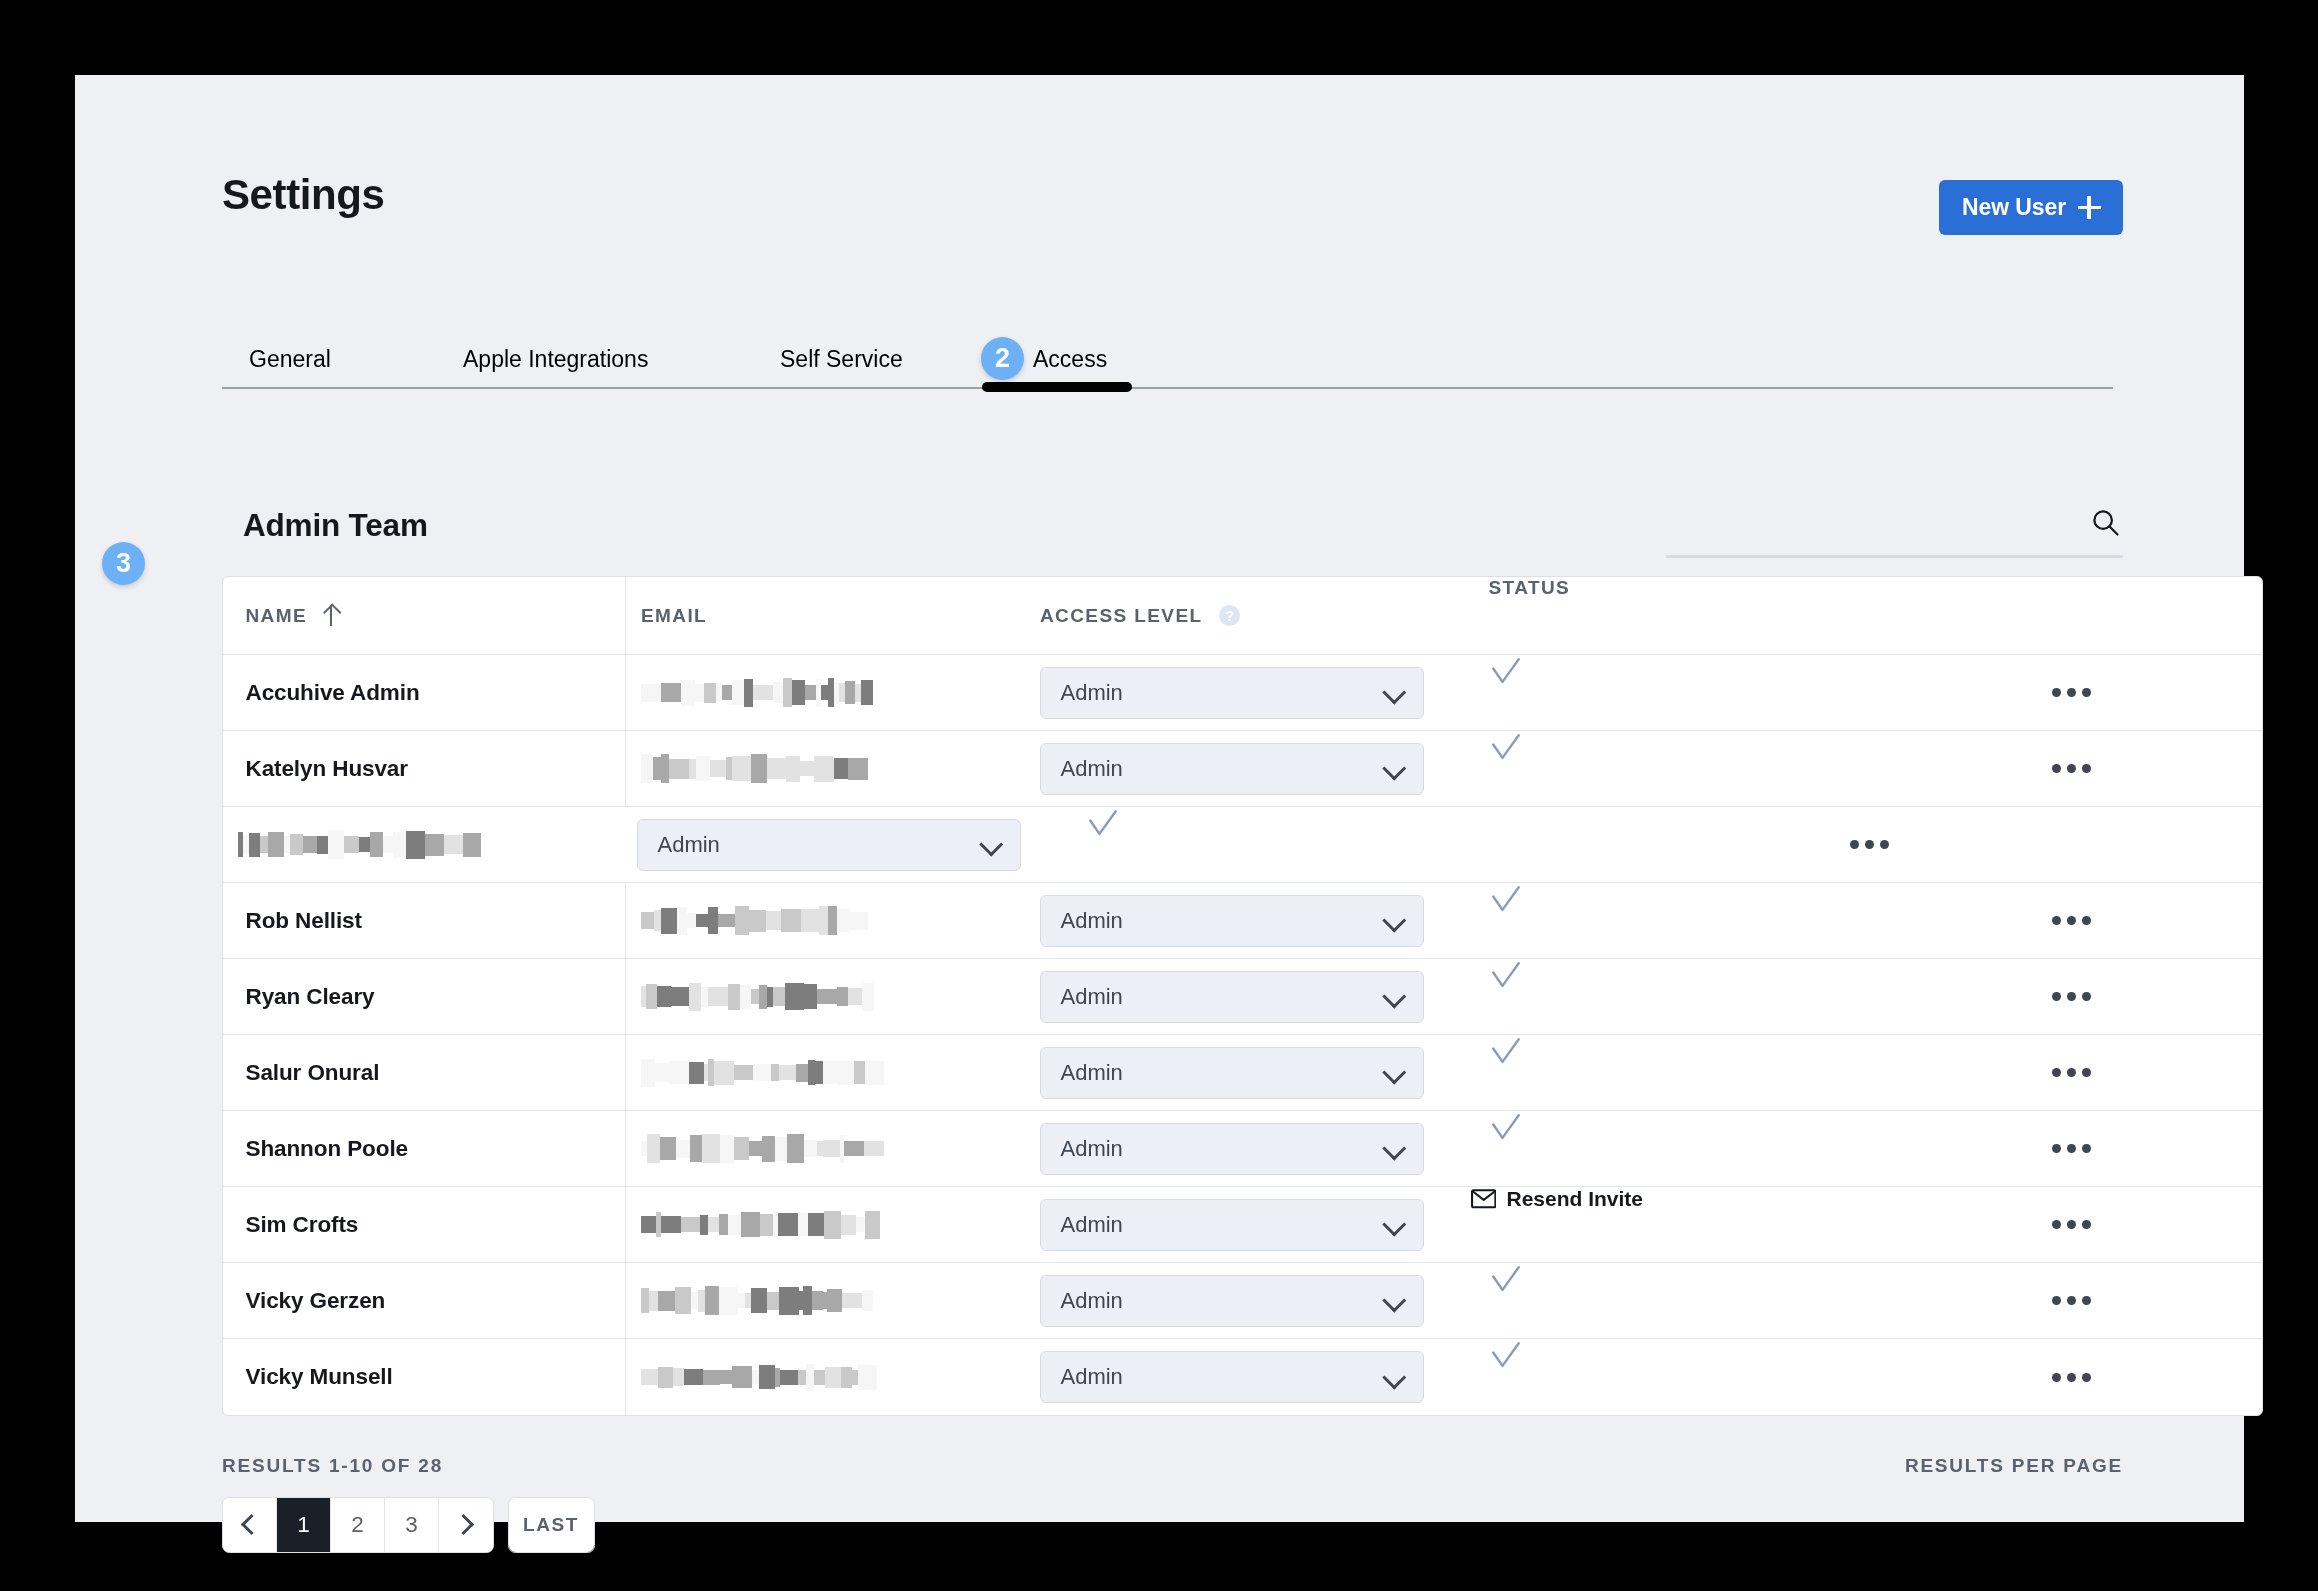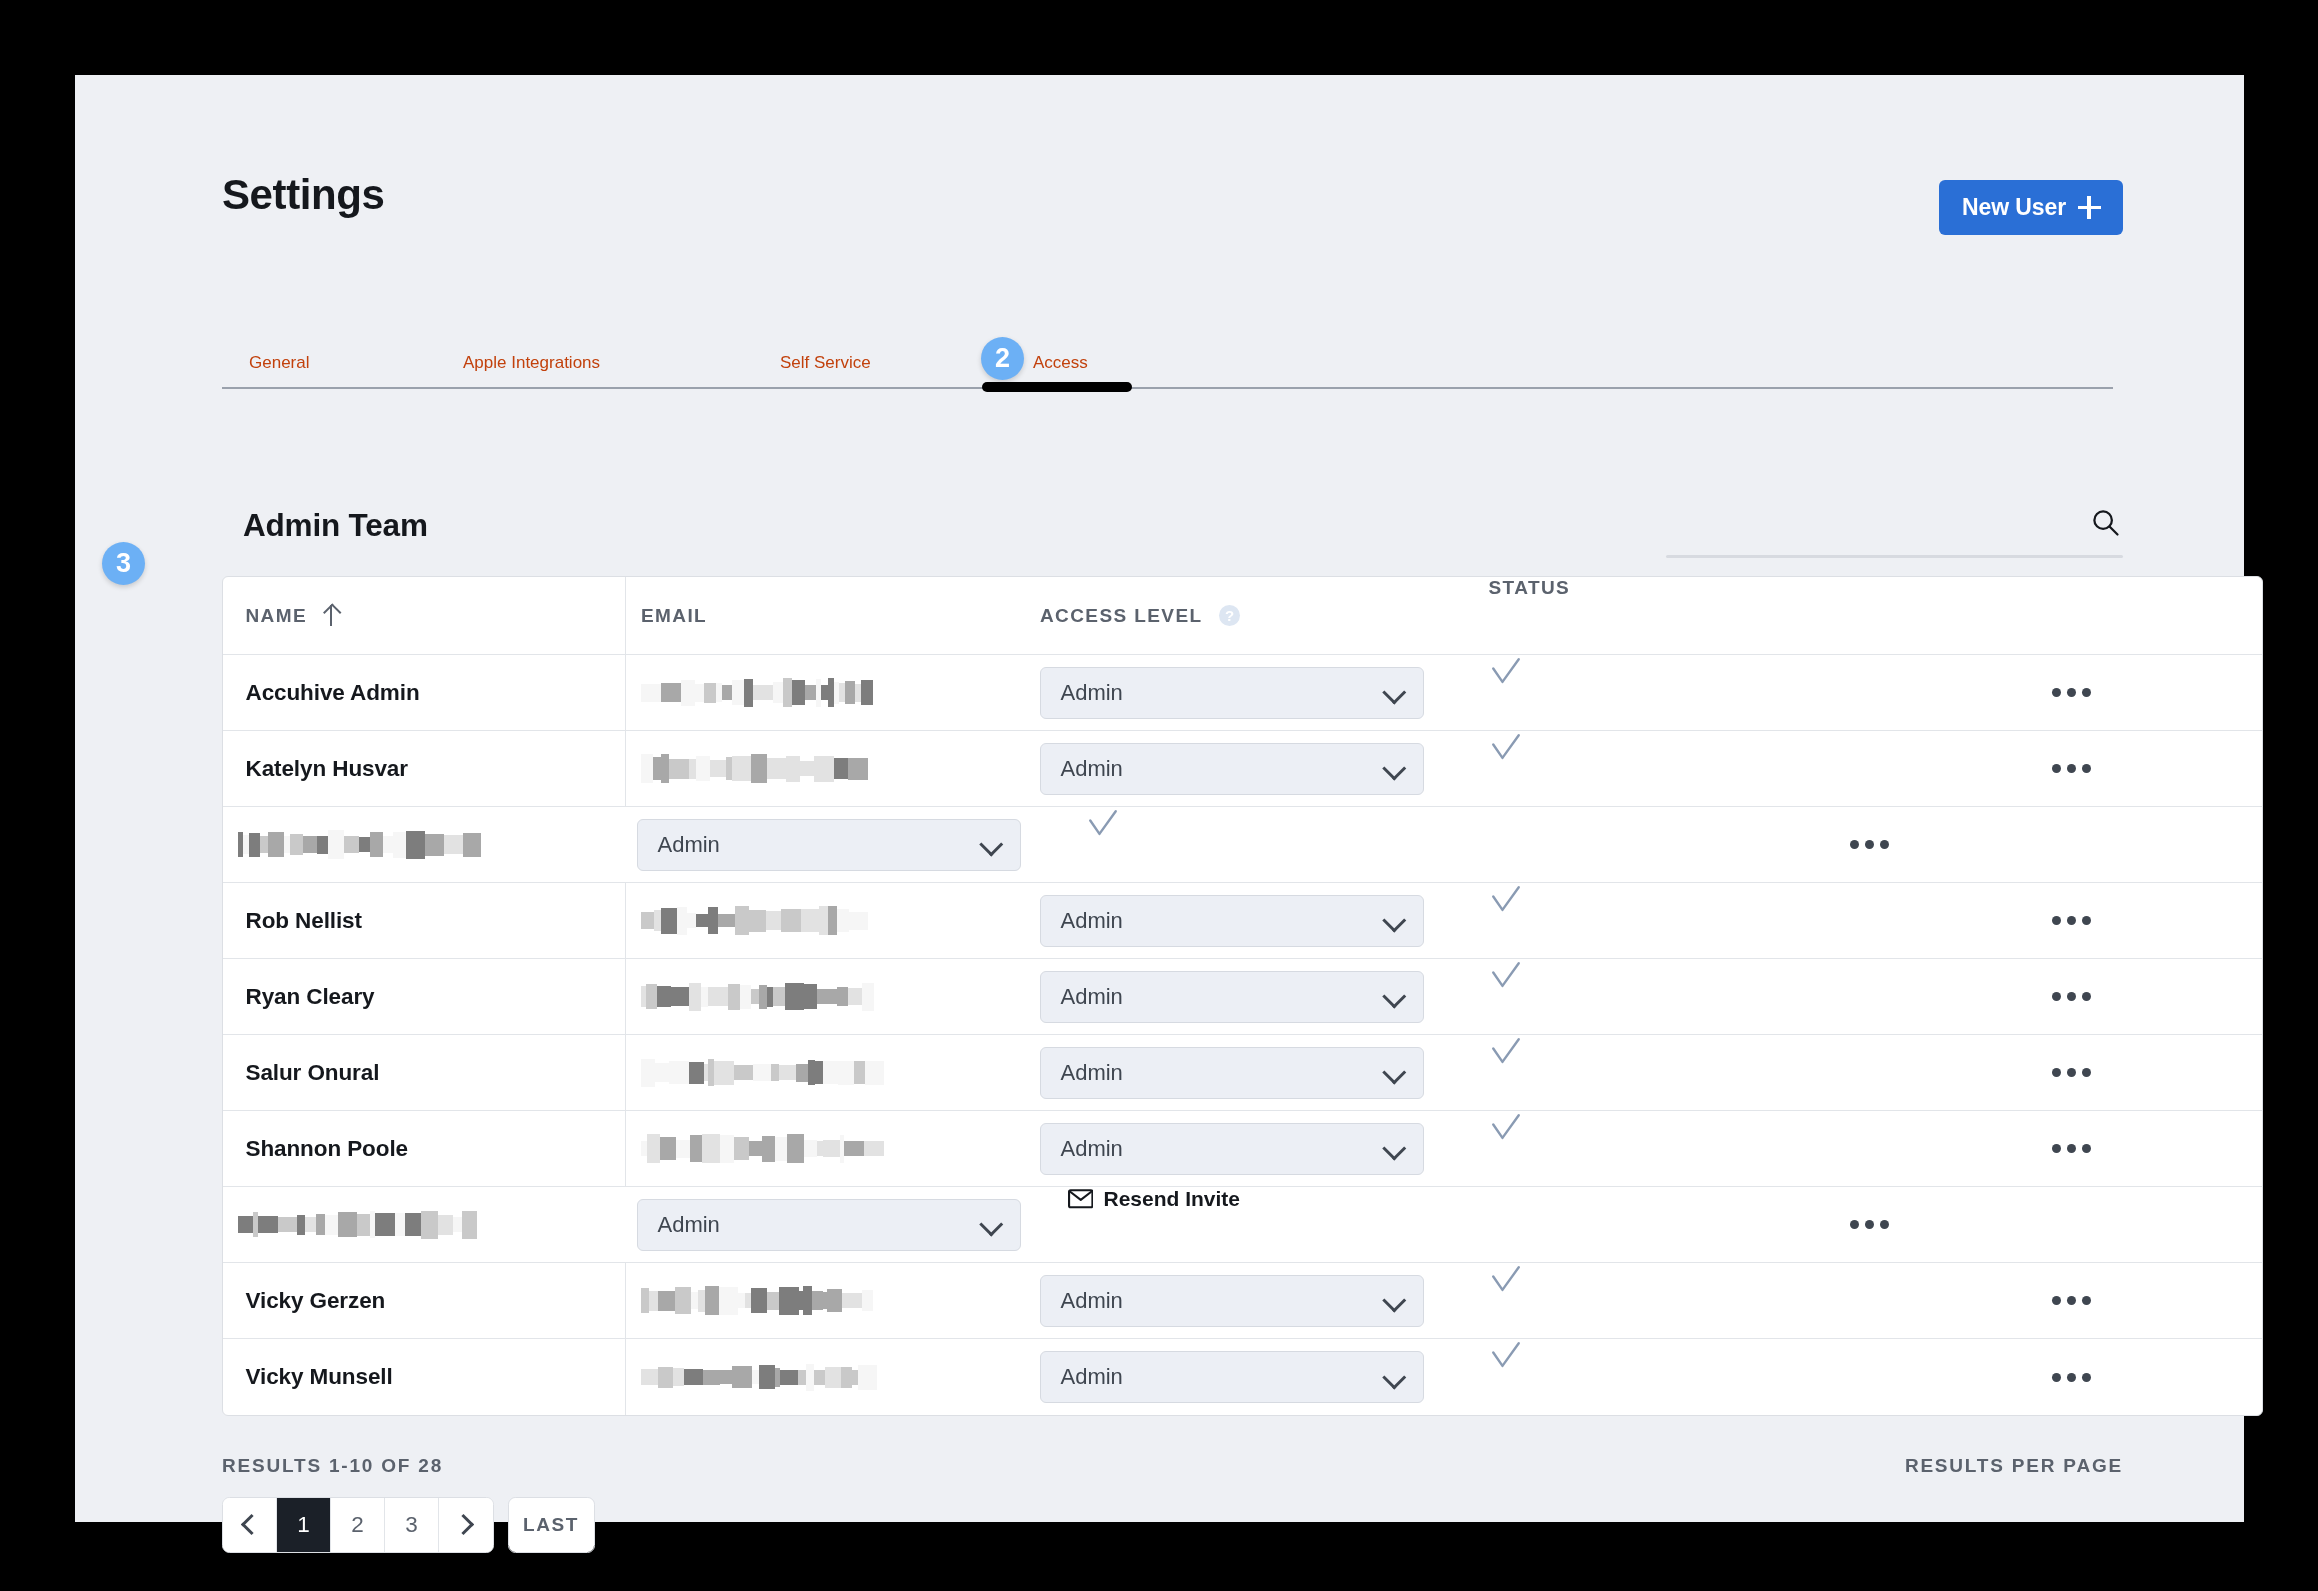--- a/index.html
+++ b/index.html
@@ -83,22 +83,22 @@
   .tabs-rule {
     position: absolute;
     left: 0; bottom: 0;
     width: 100%;
     height: 2.2px;
     background: #9aa1ac;
   }
   .tab {
     position: absolute;
     bottom: 16.5px;
-    font-size: 17px;
-    color: #c2410c;
+    font-size: 23px;
+    color: #000000;
     cursor: pointer;
     white-space: nowrap;
   }
   .tab-general { left: 27px; }
   .tab-apple   { left: 241px; }
   .tab-self    { left: 558px; }
   .tab-access  { left: 811px; }
   .tab-underline {
     position: absolute;
     left: 760px;
@@ -764,20 +764,23 @@
           </div>
           <div class="cell-actions">
             <div class="kebab">
               <span></span>
               <span></span>
               <span></span>
             </div>
           </div>
         </div>
         <div class="trow tbody-row">
+          <div class="cell-name">
+            <span class="user-name">Sim Crofts</span>
+          </div>
           <div class="cell-email">
             <span class="redacted">
               <span class="blk" style="width:15px;height:17px;background:#7d7d7d"></span>
               <span class="blk" style="width:5.2px;height:25.5px;background:#c9c9c9"></span>
               <span class="blk" style="width:20px;height:17px;background:#7d7d7d"></span>
               <span class="blk" style="width:19px;height:15.7px;background:#c9c9c9"></span>
               <span class="blk" style="width:7.5px;height:20px;background:#7d7d7d"></span>
               <span class="blk" style="width:11.2px;height:15.7px;background:#e2e2e2"></span>
               <span class="blk" style="width:9px;height:21px;background:#a8a8a8"></span>
               <span class="blk" style="width:12.7px;height:20px;background:#f6f6f6"></span>

